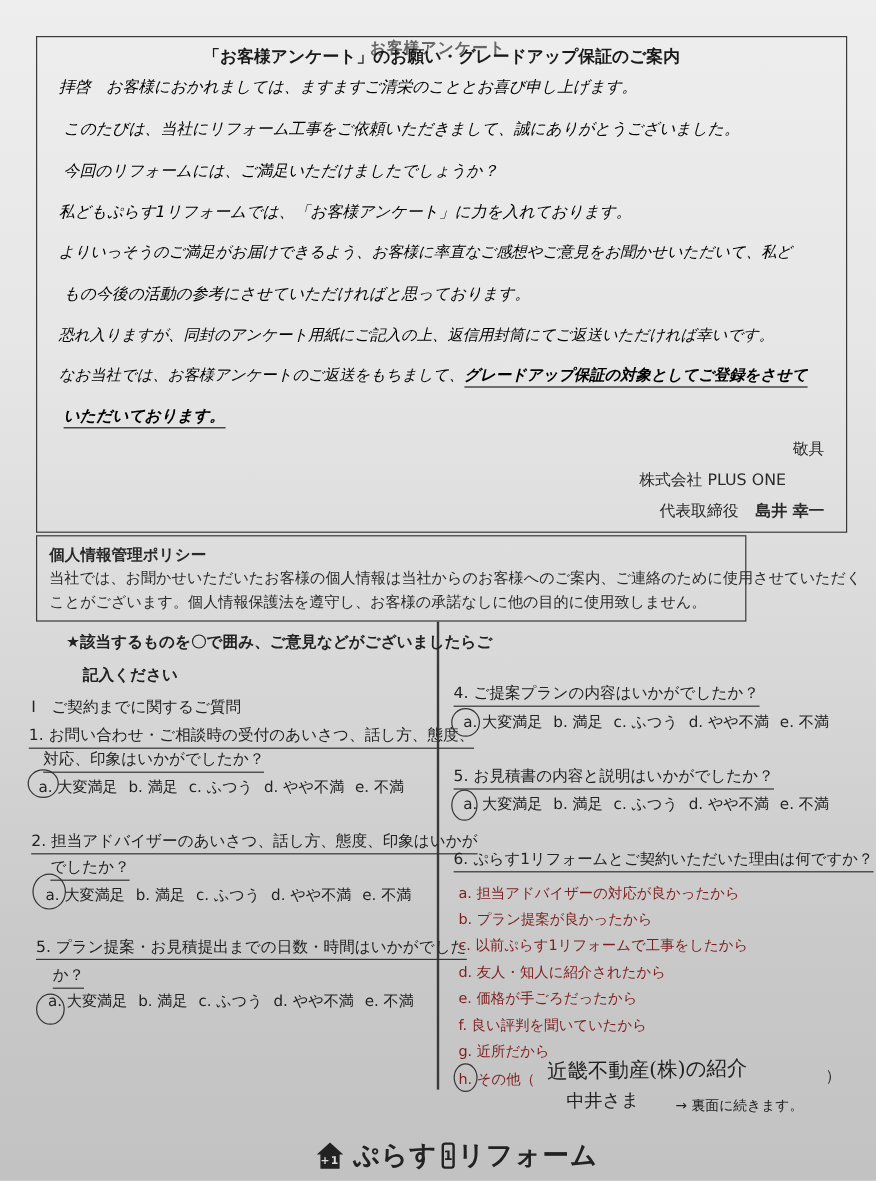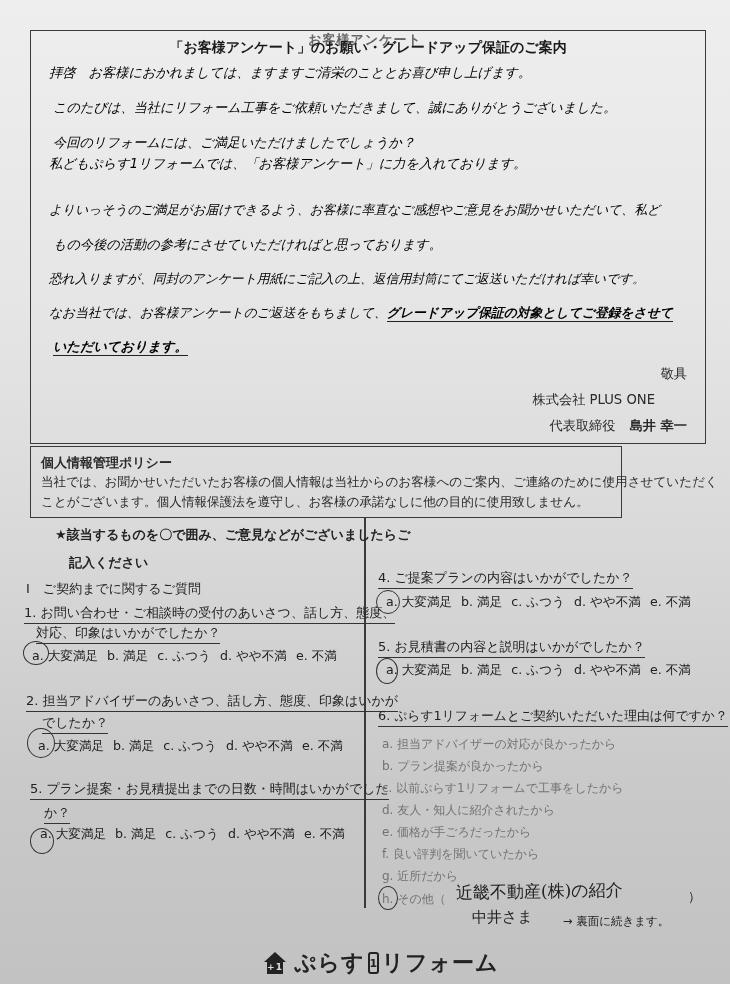--- a/index.html
+++ b/index.html
@@ -37,21 +37,21 @@
   }
   .q-text { position: absolute; font-size: 13px; white-space: nowrap; color: #222; }
   .q-bold { font-weight: bold; margin-left: 33px; }
   .q-head { border-bottom: 1.5px solid #333; padding-bottom: 1px; }
   .opts { position: absolute; font-size: 12.6px; white-space: nowrap; color: #222; }
   .opts span { margin-right: 9px; }
   .circle {
     position: absolute; border: 1.3px solid #333; border-radius: 50%;
     box-sizing: border-box;
   }
-  .reason { position: absolute; left: 382px; font-size: 12px; white-space: nowrap; color: #737373; }
+  .reason { position: absolute; left: 382px; font-size: 12px; white-space: nowrap; color: #7f1d1d; }
   .hand {
     position: absolute; font-family: "DejaVu Serif", serif; font-size: 17px; color: #222;
     white-space: nowrap; transform: rotate(-1deg);
   }
   .continue { position: absolute; left: 563px; top: 914px; font-size: 11.5px; color: #222; }
   .logo {
     position: absolute; left: 262px; top: 948px; display: flex; align-items: center;
     font-size: 22px; font-weight: bold; color: #222; letter-spacing: 1px;
   }
   .logo-house { width: 26px; height: 26px; margin-right: 6px; }
@@ -63,21 +63,21 @@
 </head>
 <body>
 
 <div class="page-header">お客様アンケート</div>
 
 <div class="letter-box">
   <div class="letter-title">「お客様アンケート」のお願い・グレードアップ保証のご案内</div>
   <div class="letter-line" style="top:33px">拝啓　お客様におかれましては、ますますご清栄のこととお喜び申し上げます。</div>
   <div class="letter-line" style="top:68px; left:22px">このたびは、当社にリフォーム工事をご依頼いただきまして、誠にありがとうございました。</div>
   <div class="letter-line" style="top:103px; left:22px">今回のリフォームには、ご満足いただけましたでしょうか？</div>
-  <div class="letter-line" style="top:124px">私どもぷらす1リフォームでは、「お客様アンケート」に力を入れております。</div>
+  <div class="letter-line" style="top:137px">私どもぷらす1リフォームでは、「お客様アンケート」に力を入れております。</div>
   <div class="letter-line" style="top:171px; font-size:12.8px">よりいっそうのご満足がお届けできるよう、お客様に率直なご感想やご意見をお聞かせいただいて、私ど</div>
   <div class="letter-line" style="top:205px; left:22px">もの今後の活動の参考にさせていただければと思っております。</div>
   <div class="letter-line" style="top:240px; font-size:12.8px">恐れ入りますが、同封のアンケート用紙にご記入の上、返信用封筒にてご返送いただければ幸いです。</div>
   <div class="letter-line" style="top:274px; font-size:12.8px">
     <span>なお当社では、お客様アンケートのご返送をもちまして、</span><span class="underline">グレードアップ保証の対象としてご登録をさせて</span>
   </div>
   <div class="letter-line" style="top:307px; left:22px">
     <span class="underline">いただいております。</span>
   </div>
   <div class="closing" style="top:334px">敬具</div>

